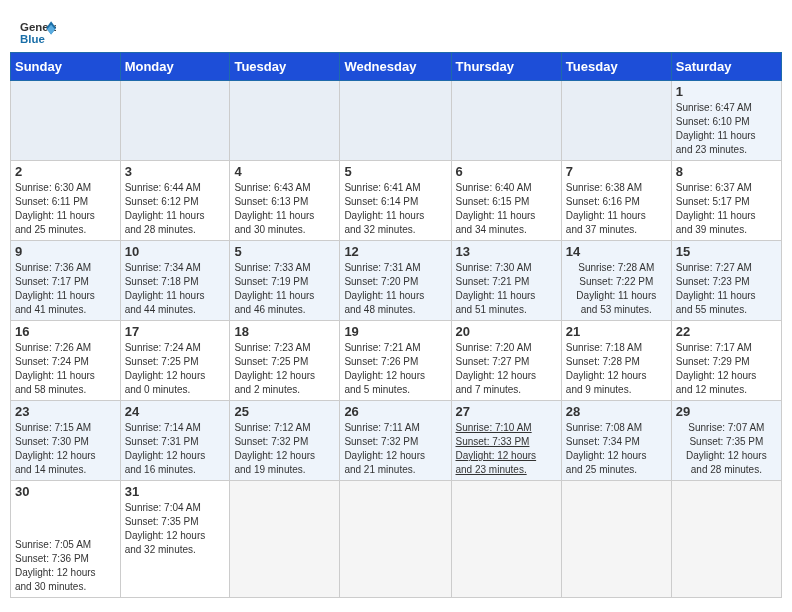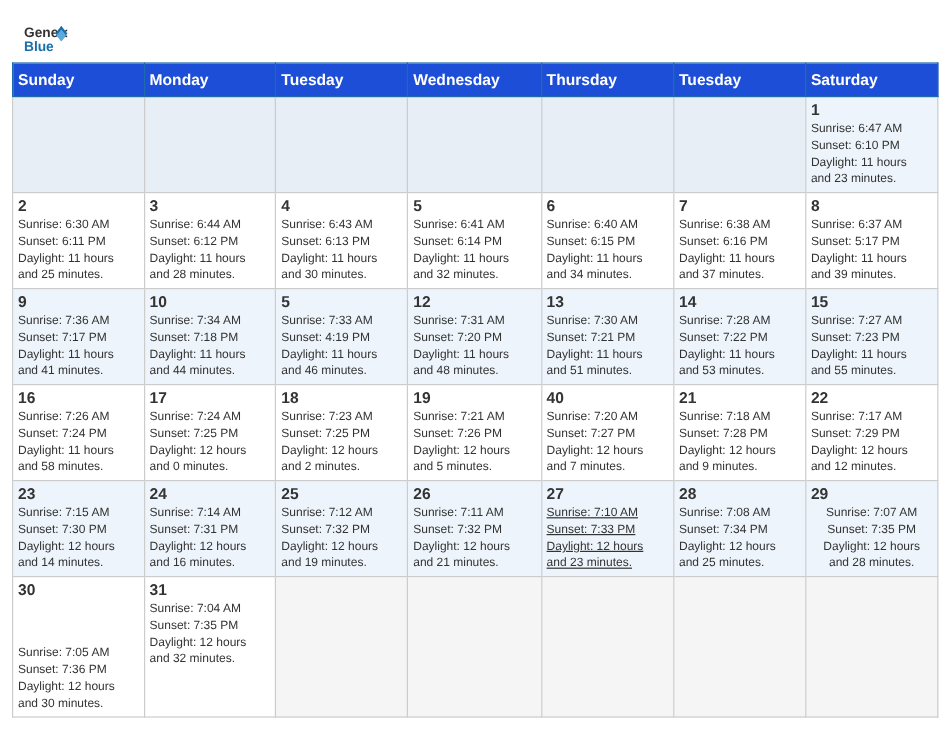--- a/index.html
+++ b/index.html
@@ -191,41 +191,41 @@
         <td>
           <span class="day-number">10</span>
           <div class="day-info" style="white-space: pre-line;">Sunrise: 7:34 AM
 Sunset: 7:18 PM
 Daylight: 11 hours
 and 44 minutes.</div>
         </td>
         <td>
           <span class="day-number">5</span>
           <div class="day-info" style="white-space: pre-line;">Sunrise: 7:33 AM
-Sunset: 4:19 PM
+Sunset: 7:19 PM
 Daylight: 11 hours
 and 46 minutes.</div>
         </td>
         <td>
           <span class="day-number">12</span>
           <div class="day-info" style="white-space: pre-line;">Sunrise: 7:31 AM
 Sunset: 7:20 PM
 Daylight: 11 hours
 and 48 minutes.</div>
         </td>
         <td>
           <span class="day-number">13</span>
           <div class="day-info" style="white-space: pre-line;">Sunrise: 7:30 AM
 Sunset: 7:21 PM
 Daylight: 11 hours
 and 51 minutes.</div>
         </td>
         <td>
           <span class="day-number">14</span>
-          <div class="day-info" style="white-space: pre-line;">Sunrise: 7:28 AM
+          <div class="day-info" style="white-space: pre-line; text-align: center;">Sunrise: 7:28 AM
 Sunset: 7:22 PM
 Daylight: 11 hours
 and 53 minutes.</div>
         </td>
         <td>
           <span class="day-number">15</span>
           <div class="day-info" style="white-space: pre-line;">Sunrise: 7:27 AM
 Sunset: 7:23 PM
 Daylight: 11 hours
 and 55 minutes.</div>
@@ -254,21 +254,21 @@
 and 2 minutes.</div>
         </td>
         <td>
           <span class="day-number">19</span>
           <div class="day-info" style="white-space: pre-line;">Sunrise: 7:21 AM
 Sunset: 7:26 PM
 Daylight: 12 hours
 and 5 minutes.</div>
         </td>
         <td>
-          <span class="day-number">40</span>
+          <span class="day-number">20</span>
           <div class="day-info" style="white-space: pre-line;">Sunrise: 7:20 AM
 Sunset: 7:27 PM
 Daylight: 12 hours
 and 7 minutes.</div>
         </td>
         <td>
           <span class="day-number">21</span>
           <div class="day-info" style="white-space: pre-line;">Sunrise: 7:18 AM
 Sunset: 7:28 PM
 Daylight: 12 hours

